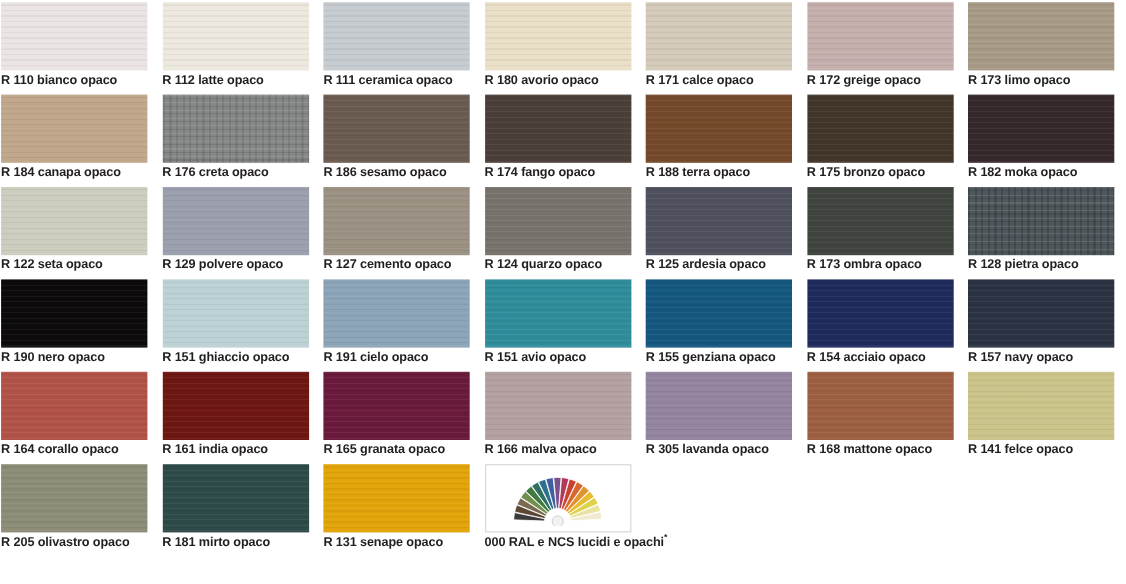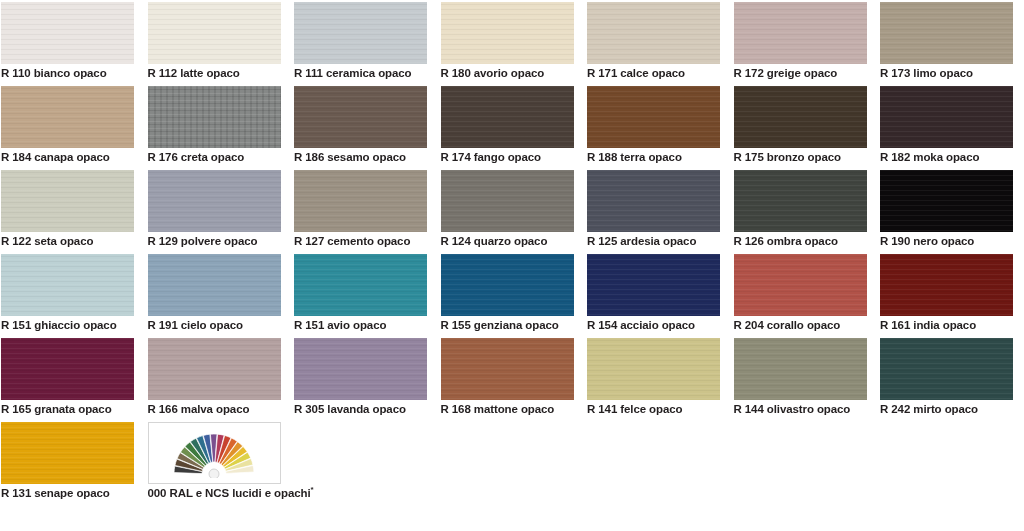--- a/index.html
+++ b/index.html
@@ -187,21 +187,25 @@
       <div class="cell">
         <div class="chip" style="background-color: rgb(119, 115, 108);"></div>
         <div class="caption">R 124 quarzo opaco</div>
       </div>
       <div class="cell">
         <div class="chip" style="background-color: rgb(78, 81, 93);"></div>
         <div class="caption">R 125 ardesia opaco</div>
       </div>
       <div class="cell">
         <div class="chip" style="background-color: rgb(64, 68, 63);"></div>
-        <div class="caption">R 126 ombra opaco</div>
+        <div class="caption">R 173 ombra opaco</div>
+      </div>
+      <div class="cell">
+        <div class="chip rough" style="background-color: rgb(69, 78, 82);"></div>
+        <div class="caption">R 128 pietra opaco</div>
       </div>
       <div class="cell">
         <div class="chip" style="background-color: rgb(12, 10, 11);"></div>
         <div class="caption">R 190 nero opaco</div>
       </div>
       <div class="cell">
         <div class="chip" style="background-color: rgb(188, 209, 212);"></div>
         <div class="caption">R 151 ghiaccio opaco</div>
       </div>
       <div class="cell">
@@ -214,22 +218,26 @@
       </div>
       <div class="cell">
         <div class="chip" style="background-color: rgb(20, 87, 127);"></div>
         <div class="caption">R 155 genziana opaco</div>
       </div>
       <div class="cell">
         <div class="chip" style="background-color: rgb(31, 42, 92);"></div>
         <div class="caption">R 154 acciaio opaco</div>
       </div>
       <div class="cell">
+        <div class="chip" style="background-color: rgb(43, 50, 66);"></div>
+        <div class="caption">R 157 navy opaco</div>
+      </div>
+      <div class="cell">
         <div class="chip" style="background-color: rgb(177, 82, 72);"></div>
-        <div class="caption">R 204 corallo opaco</div>
+        <div class="caption">R 164 corallo opaco</div>
       </div>
       <div class="cell">
         <div class="chip" style="background-color: rgb(110, 23, 18);"></div>
         <div class="caption">R 161 india opaco</div>
       </div>
       <div class="cell">
         <div class="chip" style="background-color: rgb(106, 27, 60);"></div>
         <div class="caption">R 165 granata opaco</div>
       </div>
       <div class="cell">
@@ -243,25 +251,25 @@
       <div class="cell">
         <div class="chip" style="background-color: rgb(156, 95, 66);"></div>
         <div class="caption">R 168 mattone opaco</div>
       </div>
       <div class="cell">
         <div class="chip" style="background-color: rgb(204, 195, 138);"></div>
         <div class="caption">R 141 felce opaco</div>
       </div>
       <div class="cell">
         <div class="chip" style="background-color: rgb(141, 140, 119);"></div>
-        <div class="caption">R 144 olivastro opaco</div>
+        <div class="caption">R 205 olivastro opaco</div>
       </div>
       <div class="cell">
         <div class="chip" style="background-color: rgb(46, 74, 73);"></div>
-        <div class="caption">R 242 mirto opaco</div>
+        <div class="caption">R 181 mirto opaco</div>
       </div>
       <div class="cell">
         <div class="chip" style="background-color: rgb(226, 164, 8);"></div>
         <div class="caption">R 131 senape opaco</div>
       </div>
       <div class="cell">
         <div class="fan-tile" style="border-color: rgb(213, 213, 213);">
           <svg width="104" height="50" viewBox="0 0 104 50">
             <path d="M40.01,45.58 L12.02,44.60 A40,40 0 0 1 12.81,38.01 L40.24,43.60 A12,12 0 0 0 40.01,45.58 Z" fill="#3b3b3b" stroke="#ffffff" stroke-width="0.7"></path>
             <path d="M40.28,43.43 L12.93,37.44 A40,40 0 0 1 14.88,31.09 L40.86,41.53 A12,12 0 0 0 40.28,43.43 Z" fill="#5a4632" stroke="#ffffff" stroke-width="0.7"></path>

